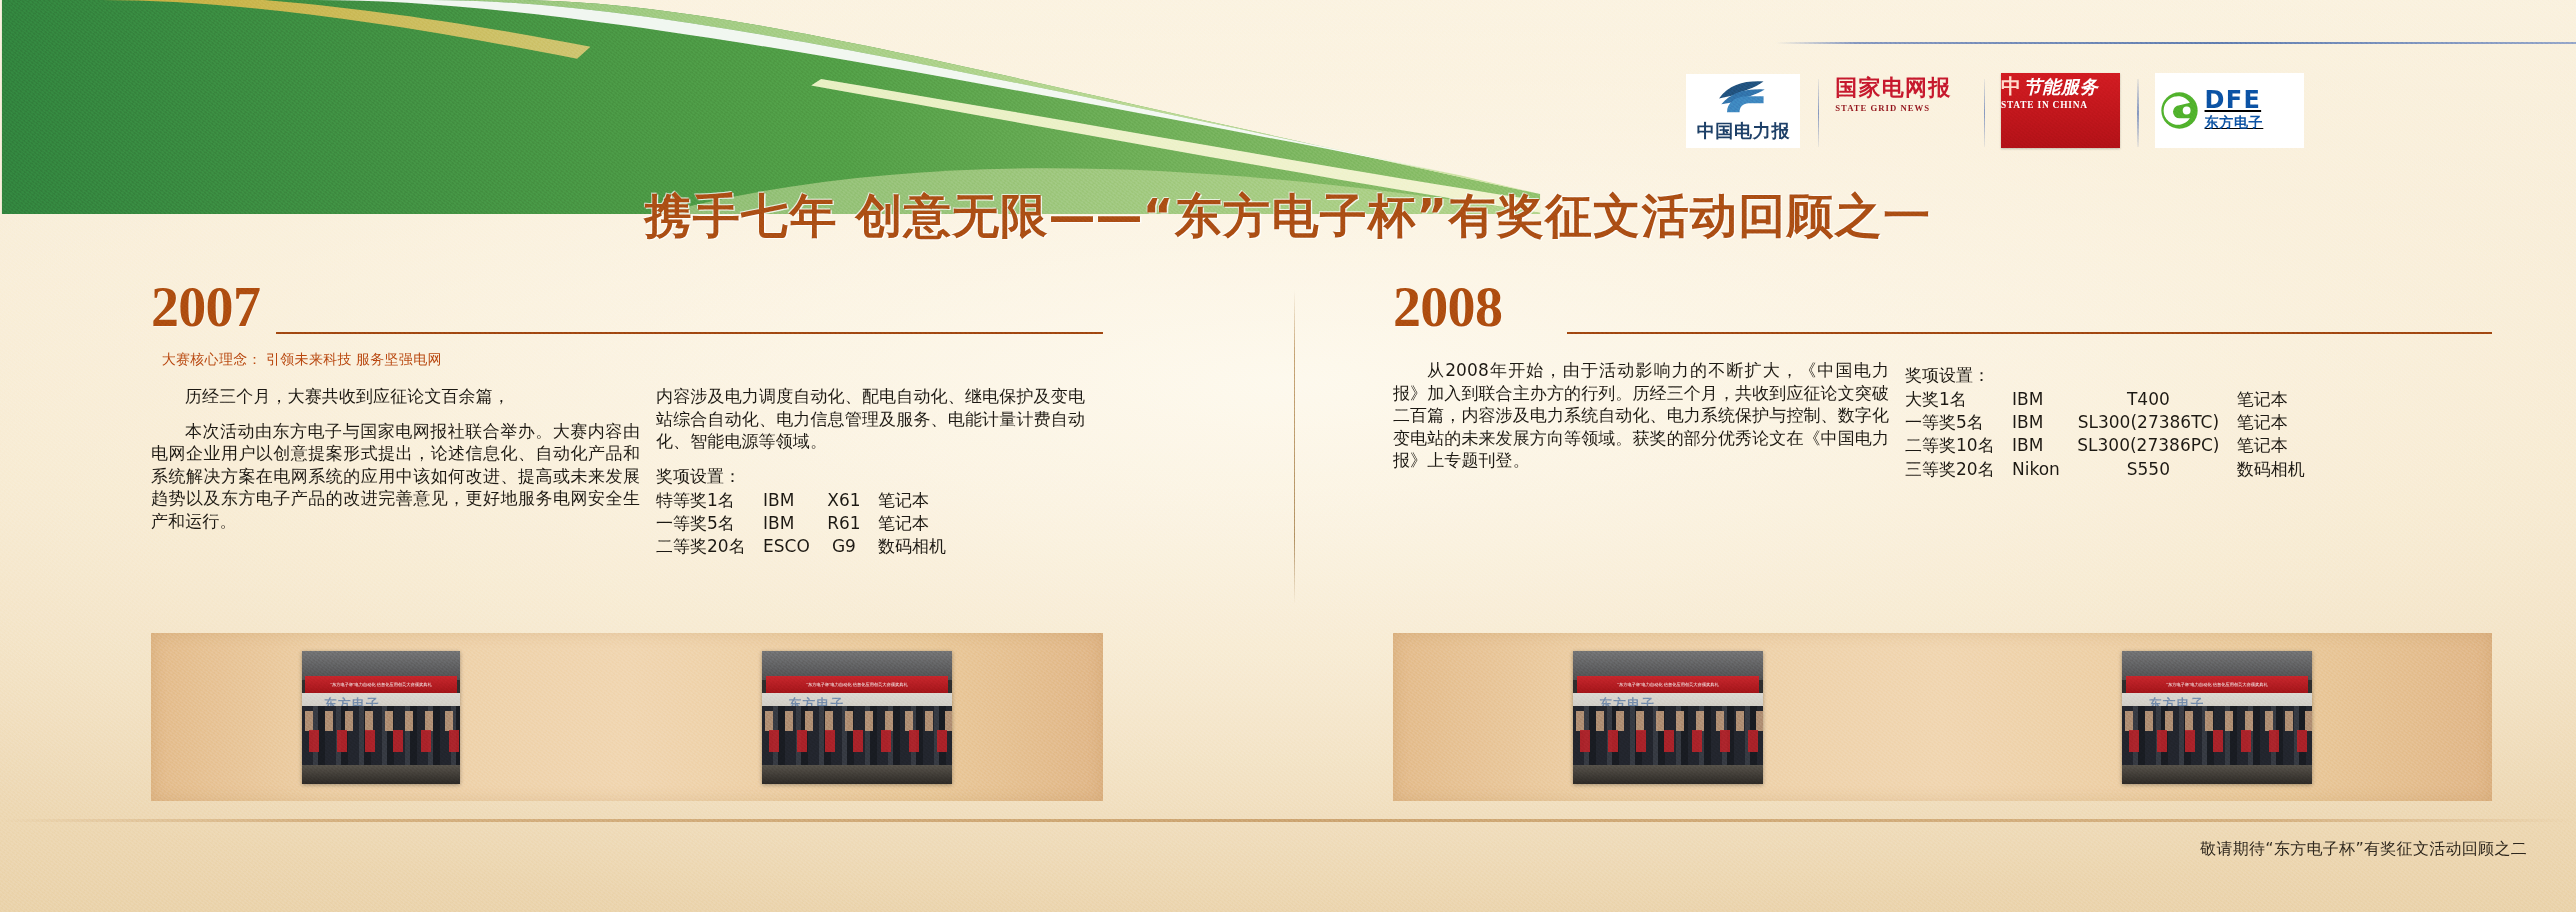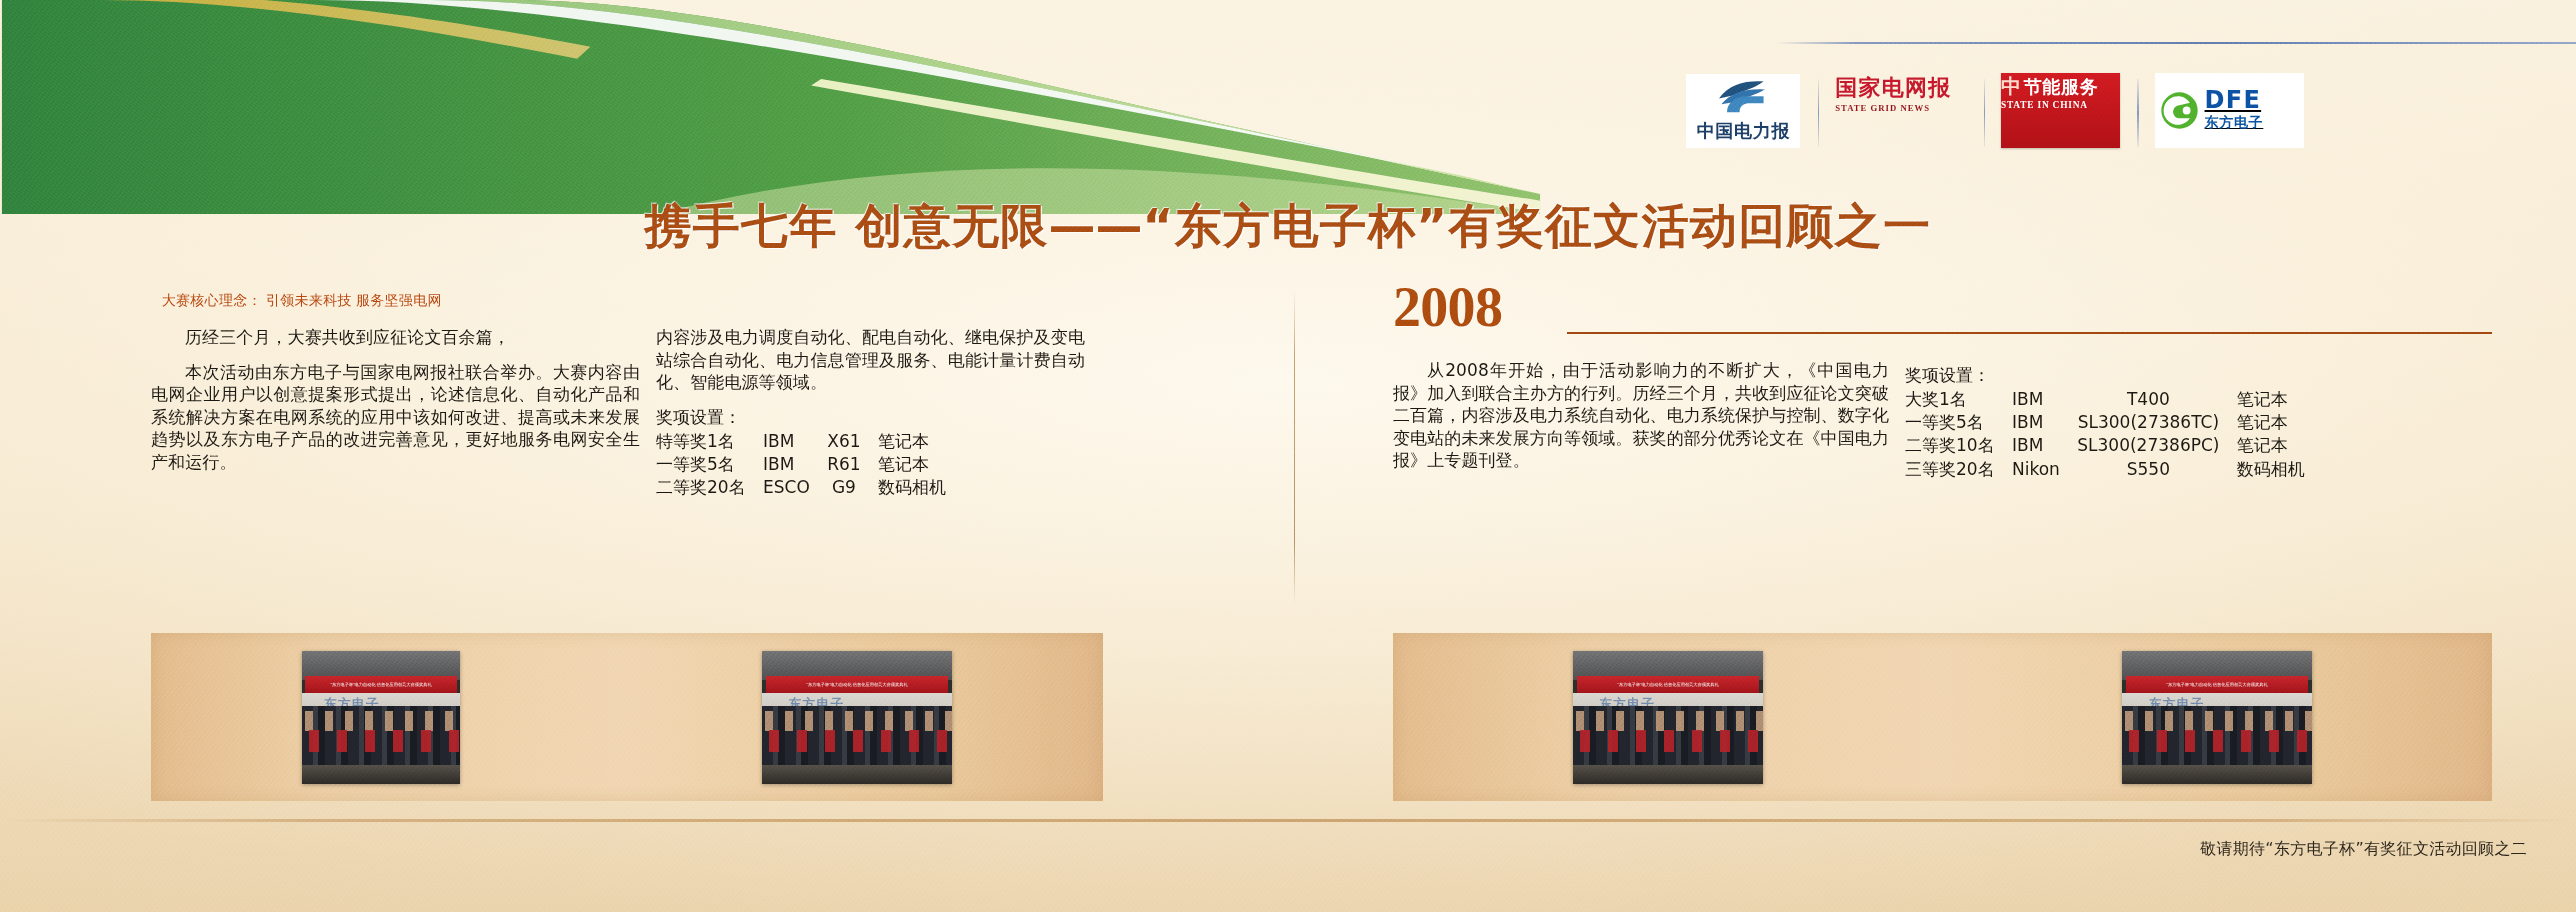--- a/index.html
+++ b/index.html
@@ -47,32 +47,32 @@
   
   .lg2{width:131px;height:75px;flex-direction:column;justify-content:center;gap:2px;background:transparent;}
   .lg2 .cn{font-size:22px;color:#c3172b;font-weight:bold;letter-spacing:1.3px;font-family:"DejaVu Serif",serif;}
   .lg2 .en{font-size:8.7px;color:#8d1018;letter-spacing:1px;font-family:"Liberation Serif",serif;font-weight:bold;}
 
   
   .lg3{width:119px;height:75px;background:linear-gradient(180deg,#cf1a20,#ad1016);flex-direction:column;gap:1.3px;
        box-shadow:0 0.7px 2px rgba(0,0,0,.25);}
   .lg3 .row1{display:flex;align-items:center;gap:2.7px;}
   .lg3 .seal{font-size:20px;color:#ffd9c9;font-family:"DejaVu Serif",serif;font-weight:bold;}
-  .lg3 .cn{font-size:18px;color:#fff;font-weight:bold;letter-spacing:0.7px;}
+  .lg3 .cn{font-size:18px;color:#fff;font-weight:bold;letter-spacing:0.7px;font-style:italic;}
   .lg3 .en{font-size:9.4px;color:#fff;letter-spacing:0.8px;font-family:"Liberation Serif",serif;font-weight:bold;}
 
   
   .lg4{width:138px;height:75px;background:#fff;display:flex;align-items:center;gap:5.4px;padding:0 5.4px;}
   .lg4 .emark{width:39px;height:39px;flex:0 0 auto;}
   .lg4 .txt{display:flex;flex-direction:column;align-items:flex-start;gap:1.3px;text-decoration:underline;}
   .lg4 .dfe{font-size:24px;line-height:.95;color:#0a4ea0;font-weight:bold;letter-spacing:1.3px;font-family:"DejaVu Sans",sans-serif;}
   .lg4 .cn{font-size:14px;color:#0a4ea0;font-weight:bold;letter-spacing:0.7px;}
 
   
-  .banner{position:absolute;top:202px;left:0;width:2576px;text-align:center;}
+  .banner{position:absolute;top:192px;left:0;width:2576px;text-align:center;}
   .banner .t{
     display:inline-block;font-size:47px;line-height:1;font-weight:bold;letter-spacing:1.3px;
     color:#a64a13;
     font-family:"DejaVu Sans","Liberation Sans",sans-serif;
     text-shadow:0 0 1.3px rgba(255,255,255,.95),1.3px 1.3px 0 rgba(255,255,255,.8),-0.7px -0.7px 0 rgba(255,255,255,.7);
   }
   .banner .dash{letter-spacing:0;}
 
   
   .col{position:absolute;top:284px;}
@@ -233,20 +233,24 @@
     </div>
   </div>
 
   <div class="banner">
     <span class="t">携手七年 创意无限</span><span class="t dash"> —— </span><span class="t">“东方电子杯”有奖征文活动回顾之一</span>
   </div>
 
   <div class="vdiv"></div>
 
   <div class="col left">
+    <div class="yearhead">
+      <div class="y">2007</div>
+      <div class="rule"></div>
+    </div>
     <div class="motto">大赛核心理念：  引领未来科技  服务坚强电网</div>
     <div class="body2">
       <div class="ptext" style="width:489px;">
         <p>历经三个月，大赛共收到应征论文百余篇，</p>
         <p>本次活动由东方电子与国家电网报社联合举办。大赛内容由电网企业用户以创意提案形式提出，论述信息化、自动化产品和系统解决方案在电网系统的应用中该如何改进、提高或未来发展趋势以及东方电子产品的改进完善意见，更好地服务电网安全生产和运行。</p>
       </div>
       <div style="width:429px;">
         <div class="ptext" style="margin-bottom:12px;">
           <p style="text-indent:0;">内容涉及电力调度自动化、配电自动化、继电保护及变电站综合自动化、电力信息管理及服务、电能计量计费自动化、智能电源等领域。</p>
         </div>

